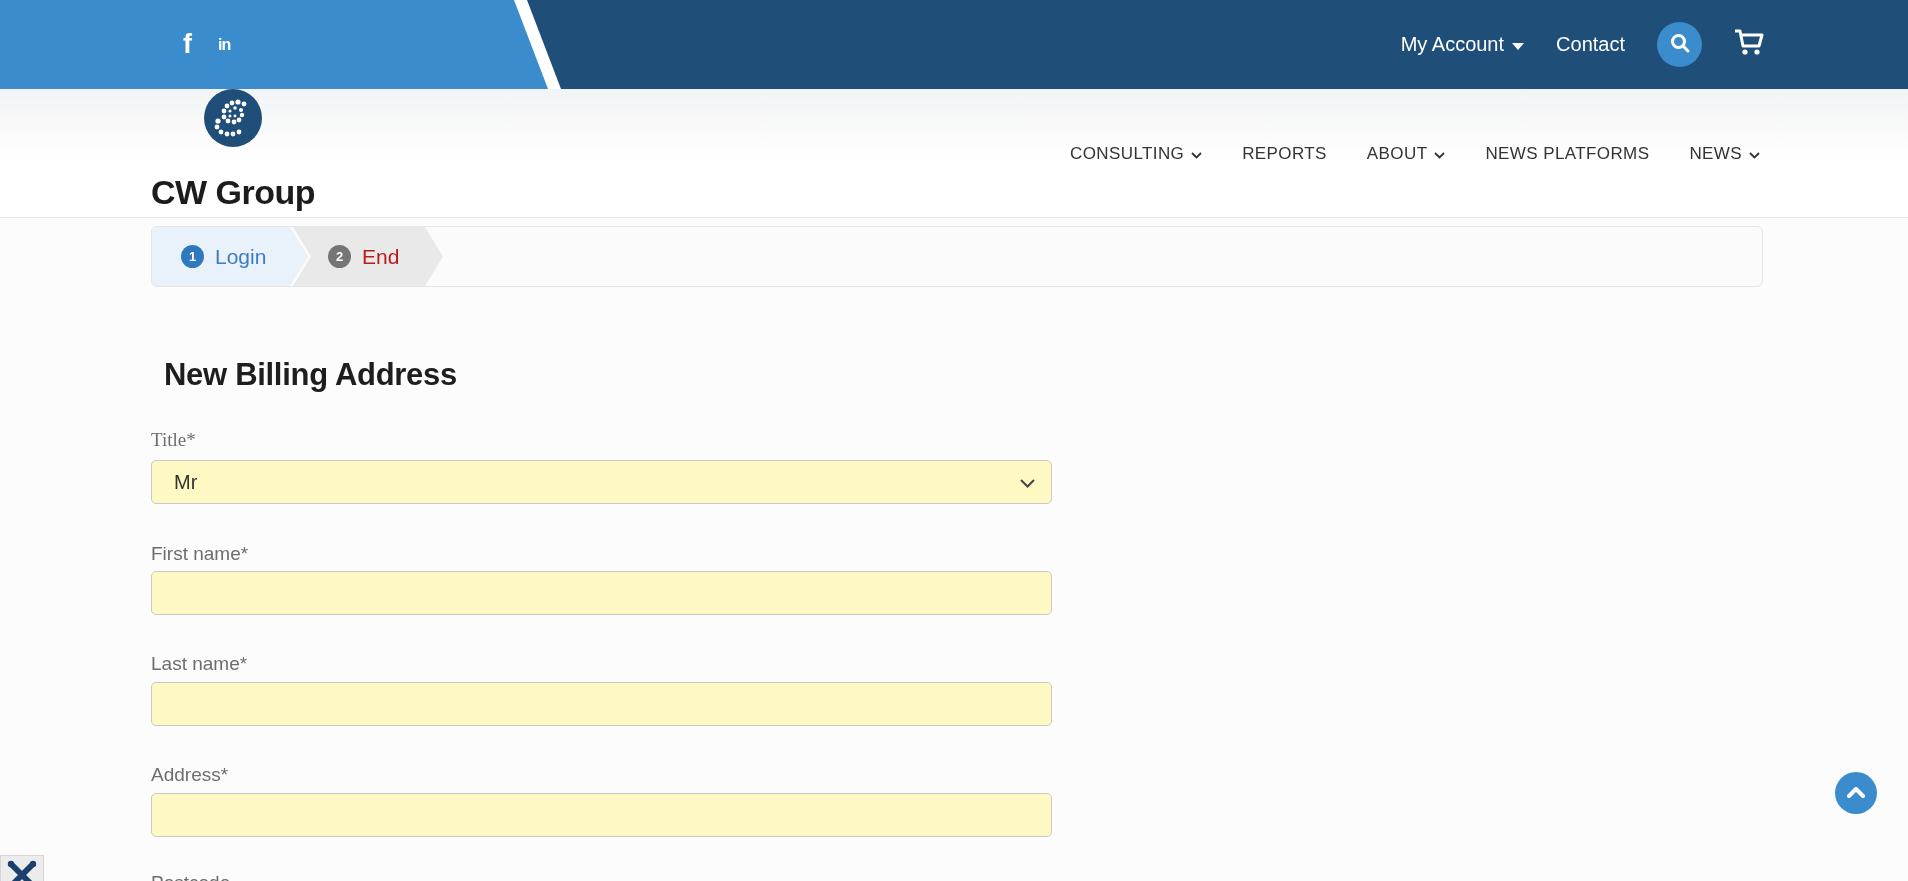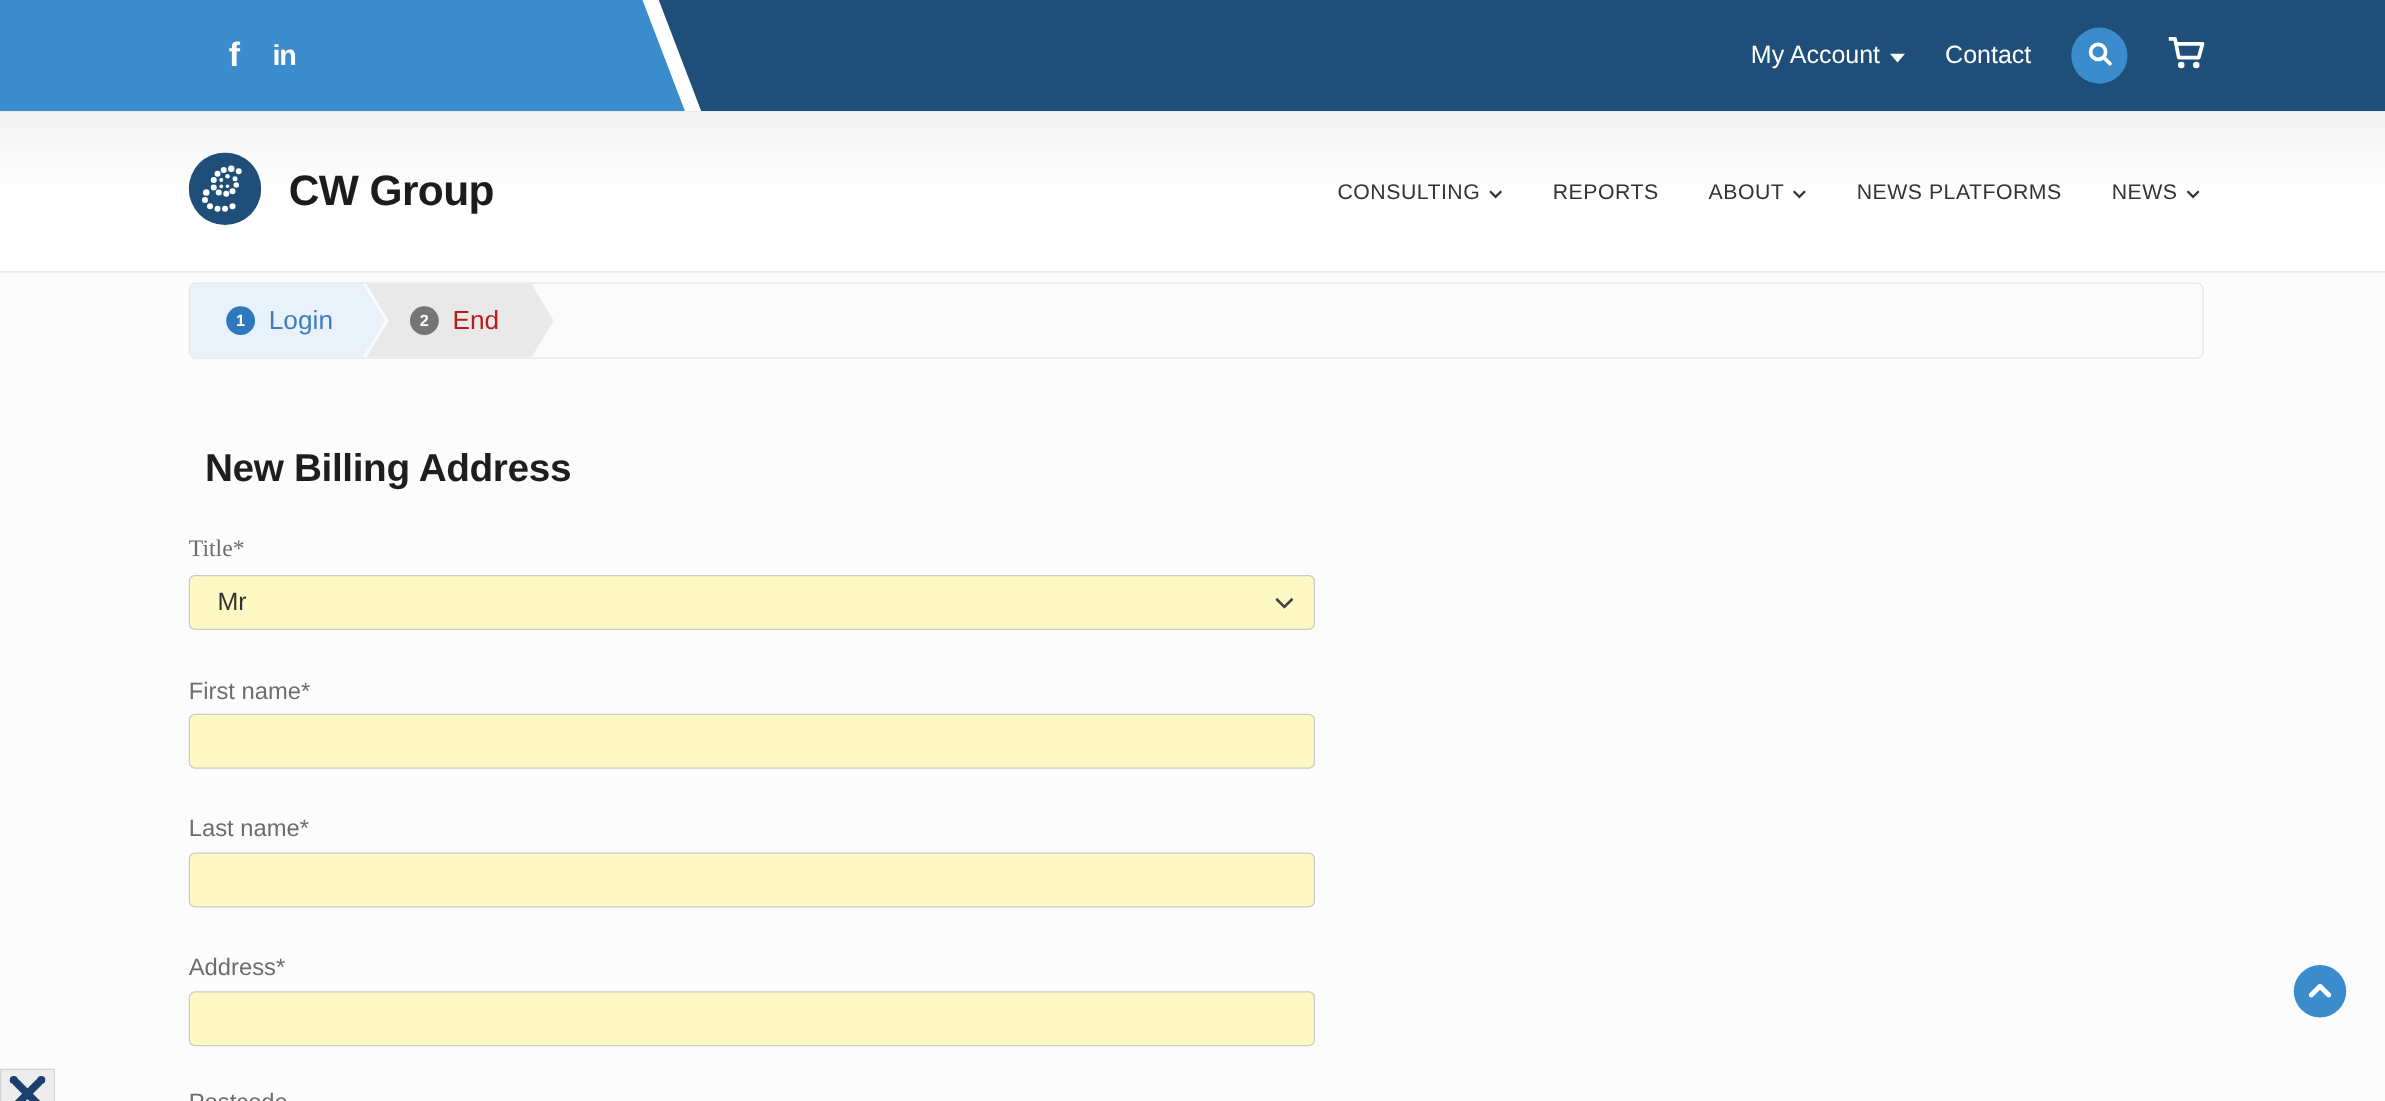--- a/index.html
+++ b/index.html
@@ -8,34 +8,34 @@
 
   
   .topbar { position:absolute; left:0; top:0; width:1908px; height:89px; background:#1F4E79; }
   .topbar .stripe-white { position:absolute; inset:0;
       background:#ffffff; clip-path:polygon(0 0,527px 0,561px 89px,0 89px); }
   .topbar .stripe-blue { position:absolute; inset:0;
       background:#3A8CCD; clip-path:polygon(0 0,514px 0,548px 89px,0 89px); }
   .social { position:absolute; left:183px; top:0; height:89px; display:flex; align-items:center; gap:26px; }
   .social .sicon { color:#fff; font-weight:bold; cursor:pointer; line-height:1; }
   .sicon.fb { font-size:27px; }
-  .sicon.li { font-size:23px; letter-spacing:-1px; }
+  .sicon.li { font-size:16px; letter-spacing:-1px; }
   .topbar-right { position:absolute; right:142px; top:0; height:89px; display:flex; align-items:center; gap:32px; }
   .toplink { color:#ffffff; font-size:20px; cursor:pointer; display:flex; align-items:center; gap:8px; }
   .caret-down { width:0; height:0; border-left:6px solid transparent; border-right:6px solid transparent;
       border-top:7px solid #ffffff; display:inline-block; margin-top:3px; }
   .search-btn { width:45px; height:45px; border-radius:50%; background:#3A8CCD; border:none;
       display:flex; align-items:center; justify-content:center; cursor:pointer; }
   .cart-btn { background:none; border:none; cursor:pointer; display:flex; align-items:center; }
 
   
   .header { position:absolute; left:0; top:89px; width:1908px; height:129px;
       background:linear-gradient(180deg,#f2f3f4 0%,#ffffff 55%);
       border-bottom:1px solid #e4e4e4; }
-  .brand { position:absolute; left:151px; top:0; height:129px; display:flex; align-items:center; gap:22px; cursor:pointer; }
+  .brand { position:absolute; left:151px; top:0; height:129px; display:flex; align-items:center; gap:22px; cursor:pointer;flex-direction:column; }
   .brand-name { font-size:34px; font-weight:700; color:#1c1c1c; letter-spacing:-0.5px; }
   .mainnav { position:absolute; right:148px; top:0; height:129px; display:flex; align-items:center; gap:40px; }
   .navitem { font-size:17px; color:#333; letter-spacing:0.4px; cursor:pointer;
       display:flex; align-items:flex-start; gap:7px; white-space:nowrap; }
 
   
   .steps-bar { position:absolute; left:151px; top:226px; width:1612px; height:61px;
       background:#fbfbfb; border:1px solid #e5e5e5; border-radius:6px; overflow:hidden; }
   .seg { position:absolute; top:0; height:100%; display:flex; align-items:center; }
   .seg-login { left:0; width:156px; background:#e9f1fa; padding-left:29px; gap:11px;

